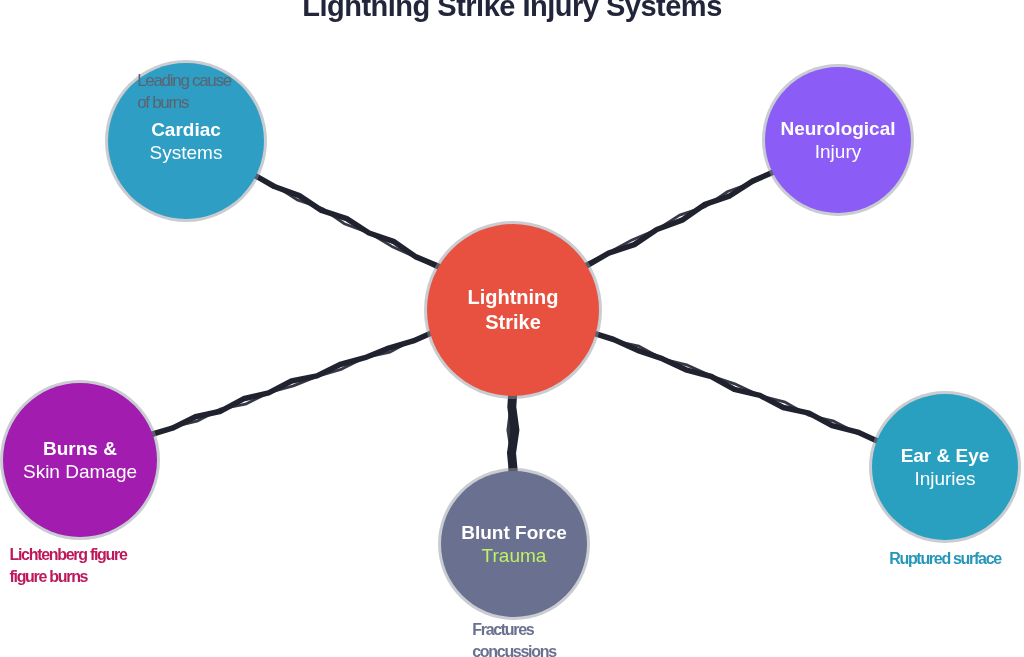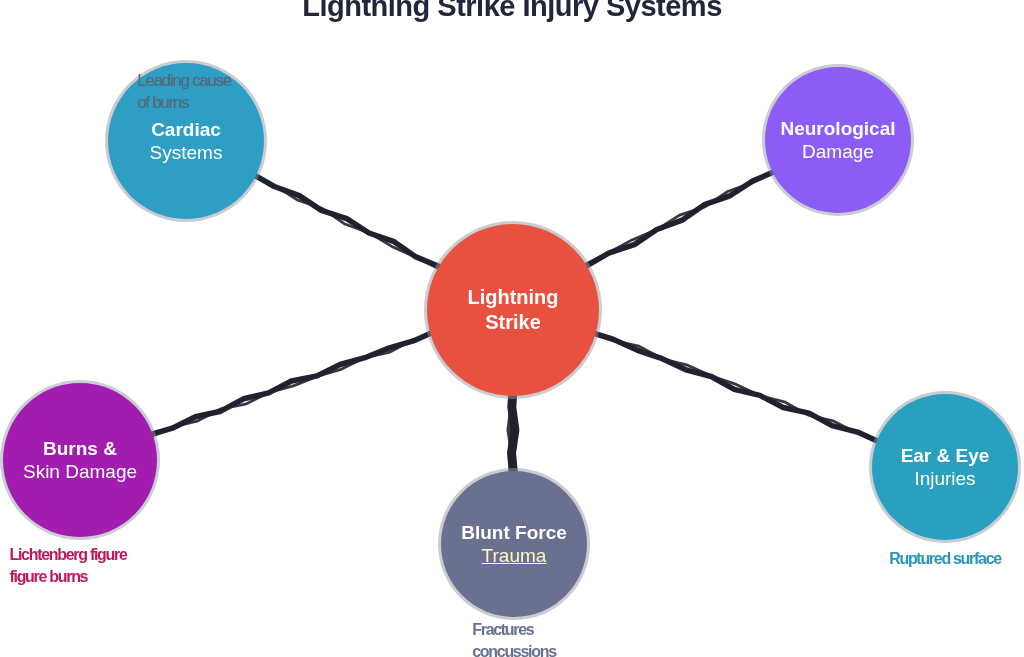--- a/index.html
+++ b/index.html
@@ -74,33 +74,33 @@
     <div class="node" style="left: 108px; top: 63px; width: 156px; height: 156px; background: rgb(46, 158, 196);">
       <div class="l1" style="color: rgb(255, 255, 255);">Cardiac</div>
       <div class="l2" style="color: rgb(255, 255, 255);">Systems</div>
     </div>
     <div class="caption light" style="left: 184px; top: 70px; color: rgb(92, 99, 112);">
       <div>Leading cause</div>
       <div>of burns</div>
     </div>
     <div class="node" style="left: 765px; top: 67px; width: 146px; height: 146px; background: #8b5cf6;">
       <div class="l1" style="color: rgb(255, 255, 255);">Neurological</div>
-      <div class="l2" style="color: rgb(255, 255, 255);">Damage</div>
+      <div class="l2" style="color: rgb(255, 255, 255);">Injury</div>
     </div>
     <div class="node" style="left: 3px; top: 383px; width: 154px; height: 154px; background: #a21caf;">
       <div class="l1" style="color: rgb(255, 255, 255);">Burns &amp;</div>
       <div class="l2" style="color: rgb(255, 255, 255);">Skin Damage</div>
     </div>
     <div class="caption" style="left: 68px; top: 544px; color: #be185d;">
       <div>Lichtenberg figure</div>
       <div>figure burns</div>
     </div>
     <div class="node" style="left: 441px; top: 471px; width: 146px; height: 146px; background: rgb(106, 112, 144);">
       <div class="l1" style="color: rgb(255, 255, 255);">Blunt Force</div>
-      <div class="l2" style="color: #fef9c3; text-decoration: underline;">Trauma</div>
+      <div class="l2" style="color: #bef264;">Trauma</div>
     </div>
     <div class="caption" style="left: 514px; top: 619px; color: rgb(106, 112, 144);">
       <div>Fractures</div>
       <div>concussions</div>
     </div>
     <div class="node" style="left: 872px; top: 394px; width: 146px; height: 146px; background: rgb(42, 160, 192);">
       <div class="l1" style="color: rgb(255, 255, 255);">Ear &amp; Eye</div>
       <div class="l2" style="color: rgb(255, 255, 255);">Injuries</div>
     </div>
     <div class="caption" style="left: 945px; top: 548px; color: rgb(38, 151, 184);">

